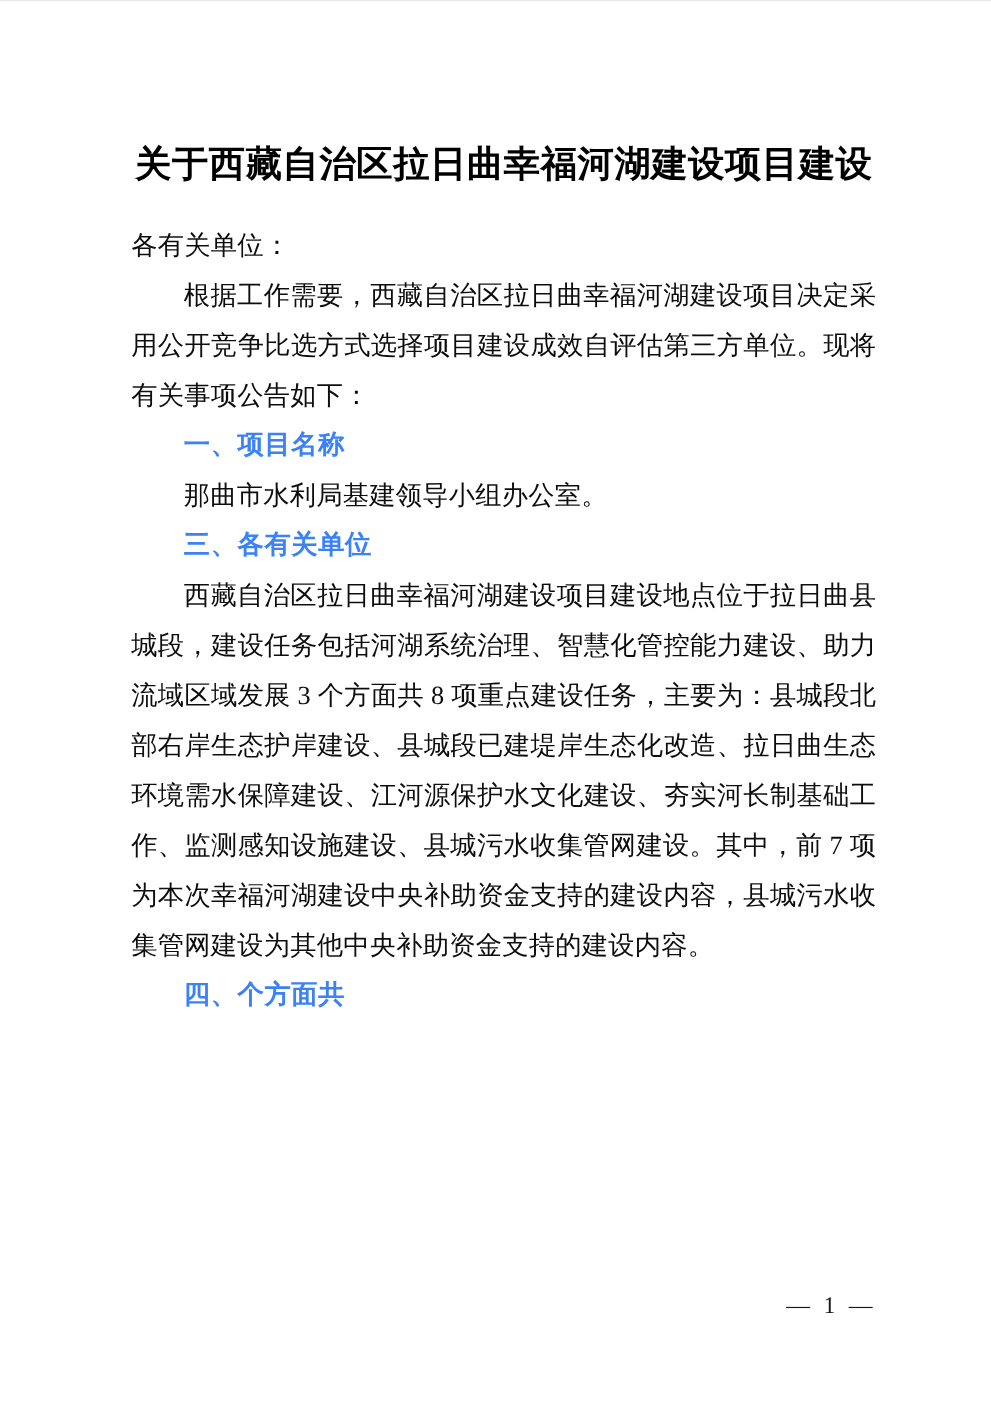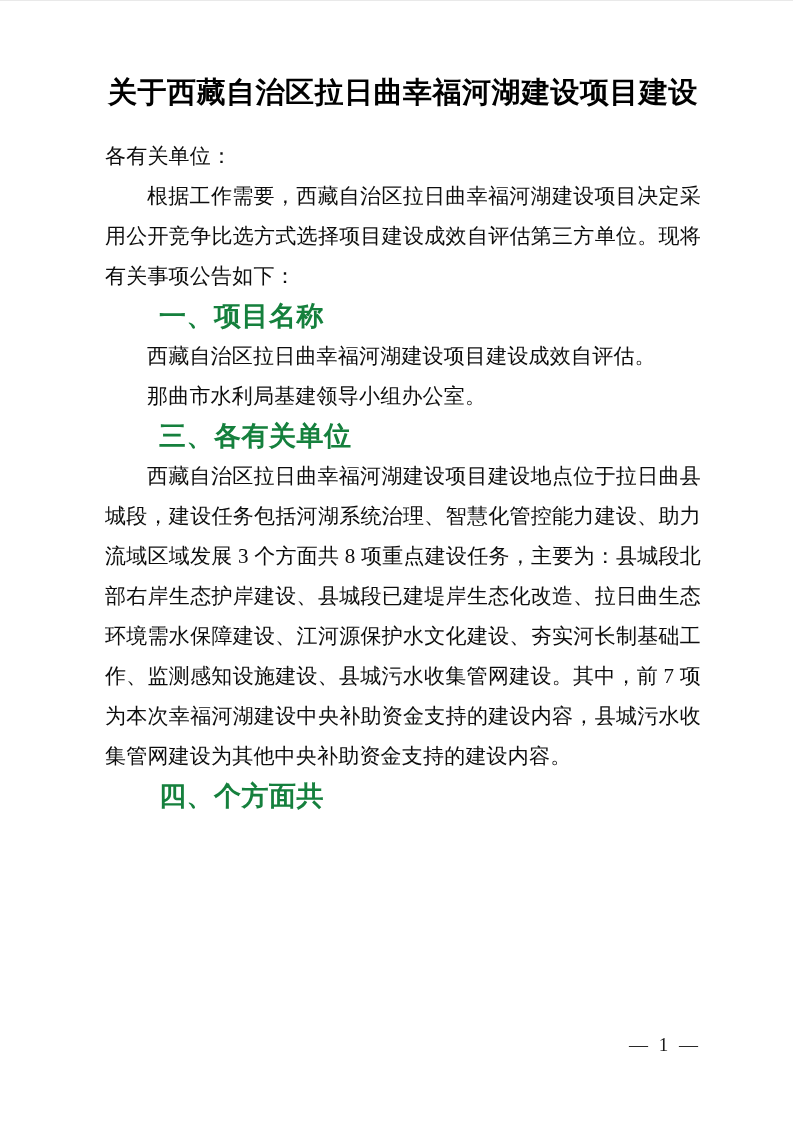--- a/index.html
+++ b/index.html
@@ -5,21 +5,21 @@
   * { margin: 0; padding: 0; box-sizing: border-box; }
   html, body { background: #ffffff; }
   .page {
     position: relative;
     width: 793px;
     height: 1122px;
     margin: 0 auto;
     background: #ffffff;
     color: #111111;
     border-top: 1px solid #e9e9e9;
-    padding: 68px 92px 0 105px;
+    padding: 108px 92px 0 105px;
     overflow: hidden;
   }
   .doc-title {
     font-family: "Liberation Serif", "DejaVu Serif", serif;
     font-weight: 700;
     font-size: 29px;
     line-height: 46px;
     text-align: center;
     letter-spacing: 0.5px;
     color: #000000;
@@ -34,25 +34,25 @@
     color: #0d0d0d;
   }
   .para {
     text-align: justify;
     text-align-last: left;
   }
   .indent { text-indent: 2em; }
   .heading {
     font-family: "Liberation Sans", "DejaVu Sans", sans-serif;
     font-weight: 700;
-    font-size: 27px;
+    font-size: 21px;
     line-height: 40px;
     text-indent: 2em;
     letter-spacing: 0.5px;
-    color: #15803d;
+    color: #3b82f6;
   }
   .page-number {
     position: absolute;
     top: 1033px;
     right: 92px;
     font-family: "Liberation Serif", "DejaVu Serif", serif;
     font-size: 19px;
     letter-spacing: 3px;
     color: #1a1a1a;
     white-space: nowrap;
@@ -65,21 +65,20 @@
 
   <h1 class="doc-title">
     <span class="title-line">关于西藏自治区拉日曲幸福河湖建设项目建设</span>
   </h1>
 
   <div class="doc-body">
     <p class="para">各有关单位：</p>
     <p class="para indent">根据工作需要，西藏自治区拉日曲幸福河湖建设项目决定采用公开竞争比选方式选择项目建设成效自评估第三方单位。现将有关事项公告如下：</p>
 
     <h2 class="heading">一、项目名称</h2>
-    <p class="para indent">西藏自治区拉日曲幸福河湖建设项目建设成效自评估。</p>
 
     <p class="para indent">那曲市水利局基建领导小组办公室。</p>
 
     <h2 class="heading">三、各有关单位</h2>
     <p class="para indent">西藏自治区拉日曲幸福河湖建设项目建设地点位于拉日曲县城段，建设任务包括河湖系统治理、智慧化管控能力建设、助力流域区域发展 3 个方面共 8 项重点建设任务，主要为：县城段北部右岸生态护岸建设、县城段已建堤岸生态化改造、拉日曲生态环境需水保障建设、江河源保护水文化建设、夯实河长制基础工作、监测感知设施建设、县城污水收集管网建设。其中，前 7 项为本次幸福河湖建设中央补助资金支持的建设内容，县城污水收集管网建设为其他中央补助资金支持的建设内容。</p>
 
     <h2 class="heading">四、个方面共</h2>
   </div>
 
   <div class="page-number">— 1 —</div>

